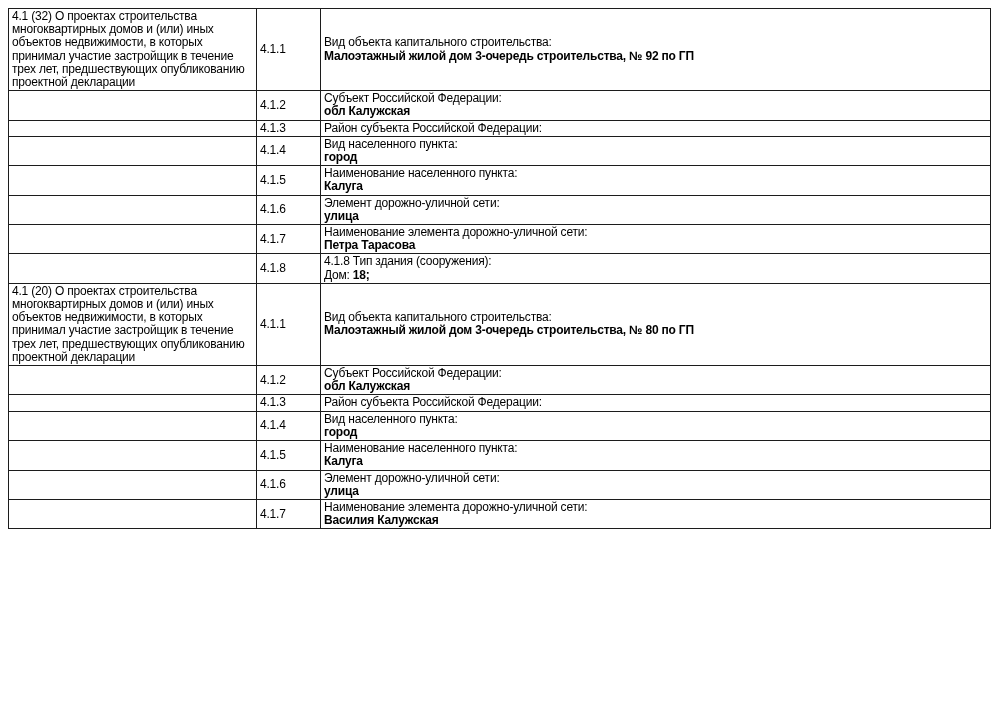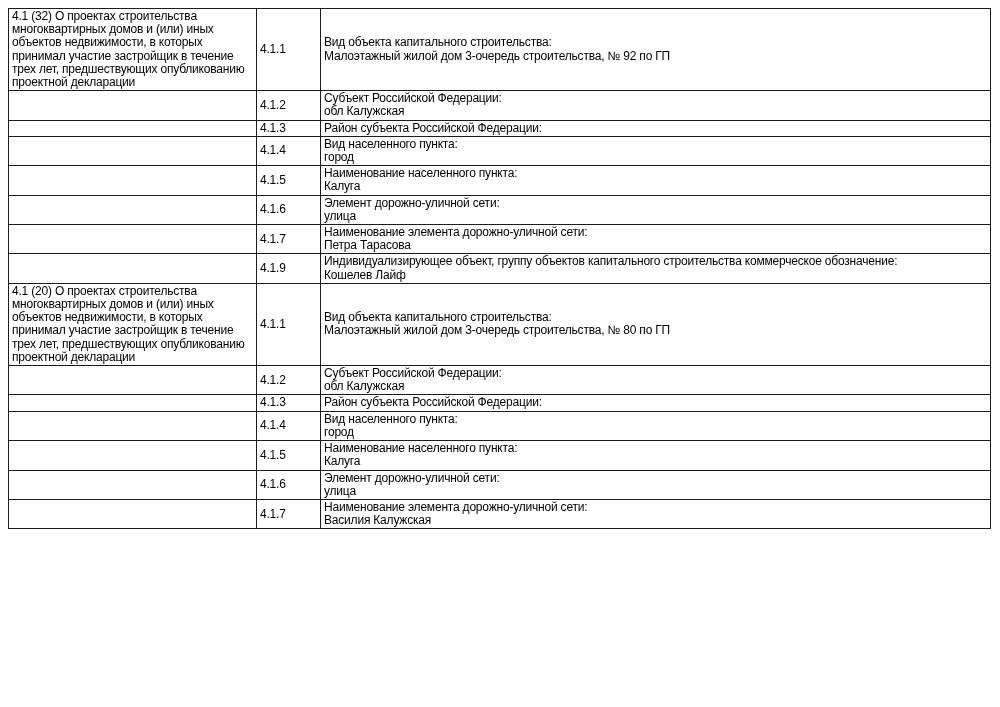--- a/index.html
+++ b/index.html
@@ -31,21 +31,21 @@
     overflow: hidden;
   }
   td.section-cell {
     vertical-align: top;
     line-height: 11.6px;
     padding-top: 2px;
   }
   td.num-cell { vertical-align: middle; }
   td.field-cell { vertical-align: middle; margin-top: 32px; }
   .field-label { font-weight: normal; }
-  .field-value, .bold { font-weight: normal; }
+  .field-value, .bold { font-weight: bold; }
   .value-prefix { font-weight: normal; }
 </style>
 </head>
 <body>
 
 <table class="decl">
   <colgroup>
     <col style="width:248px">
     <col style="width:64px">
     <col style="width:670px">
@@ -101,24 +101,24 @@
       <tr>
         <td class="section-cell"></td>
         <td class="num-cell">4.1.7</td>
         <td class="field-cell">
           <div class="field-label">Наименование элемента дорожно-уличной сети:</div>
           <div><span class="field-value">Петра Тарасова</span></div>
         </td>
       </tr>
       <tr>
         <td class="section-cell"></td>
-        <td class="num-cell">4.1.9</td>
+        <td class="num-cell">4.1.8</td>
         <td class="field-cell">
-          <div class="field-label">Индивидуализирующее объект, группу объектов капитального строительства коммерческое обозначение:</div>
-          <div><span class="field-value">Кошелев Лайф</span></div>
+          <div class="field-label">4.1.8 Тип здания (сооружения):</div>
+          <div><span class="value-prefix">Дом: </span><span class="field-value">18;</span></div>
         </td>
       </tr>
       <tr>
         <td class="section-cell">4.1 (20) О проектах строительства многоквартирных домов и (или) иных объектов недвижимости, в которых принимал участие застройщик в течение трех лет, предшествующих опубликованию проектной декларации</td>
         <td class="num-cell">4.1.1</td>
         <td class="field-cell">
           <div class="field-label">Вид объекта капитального строительства:</div>
           <div><span class="field-value">Малоэтажный жилой дом 3-очередь строительства, № 80 по ГП</span></div>
         </td>
       </tr>

